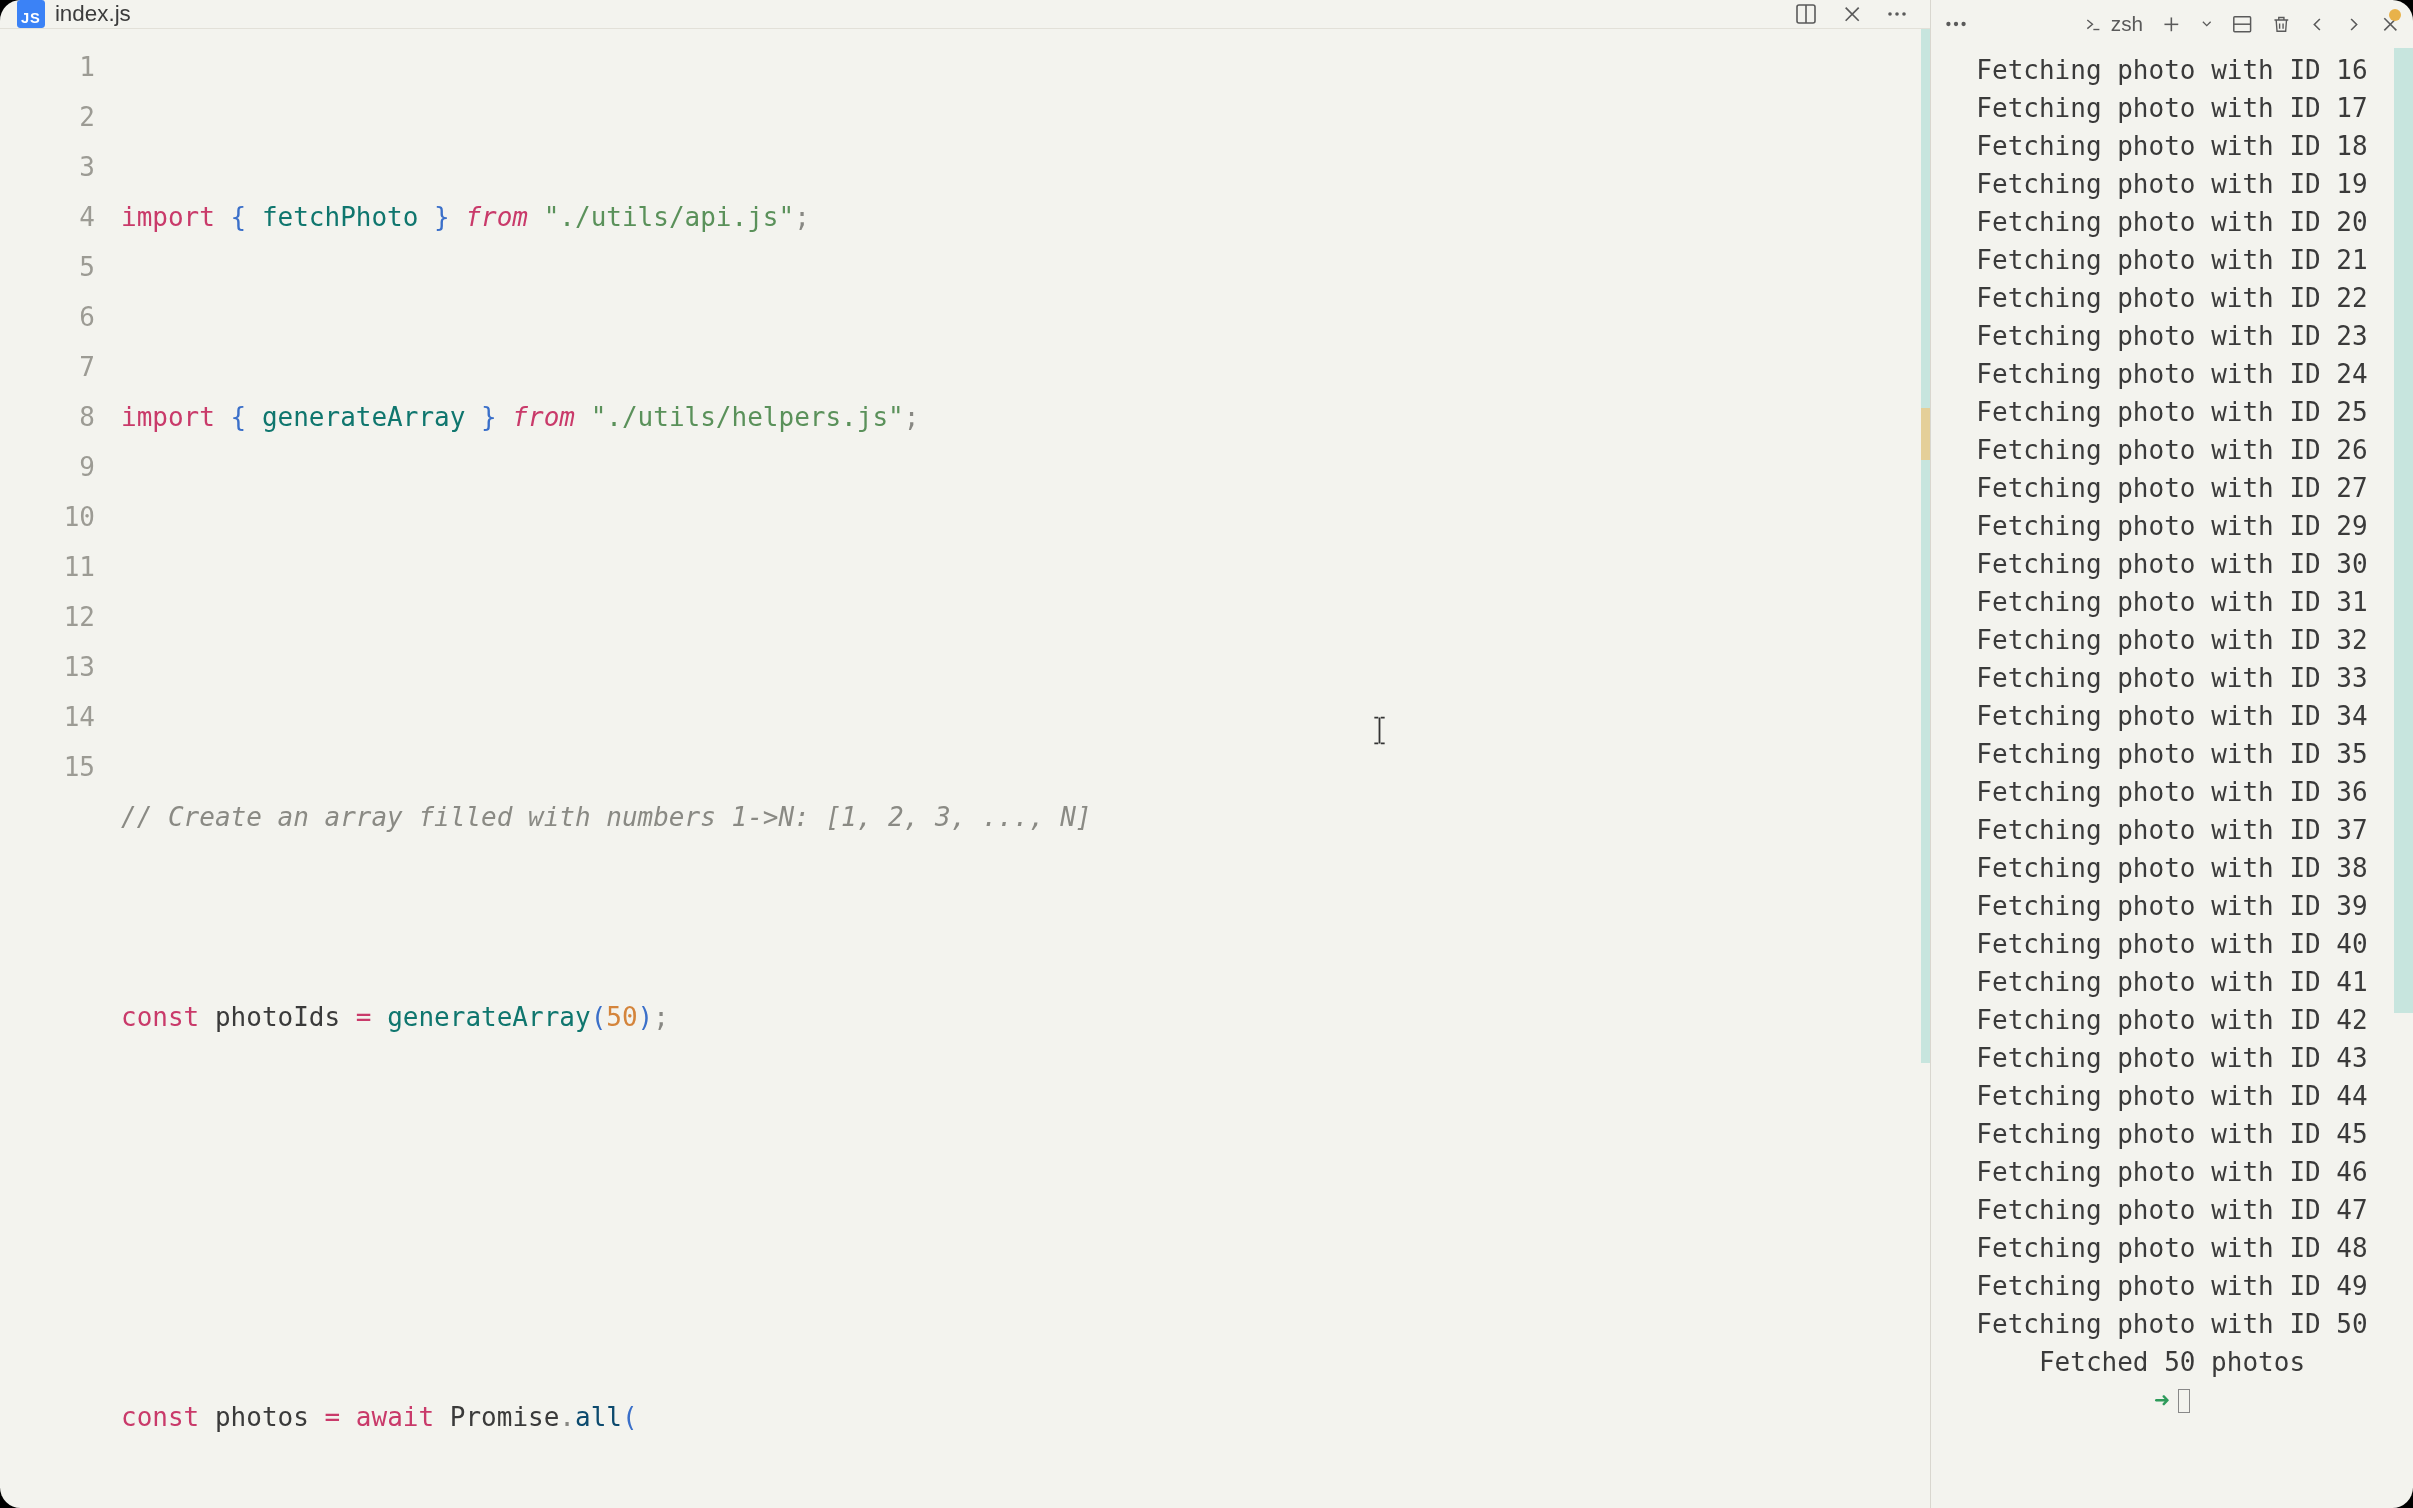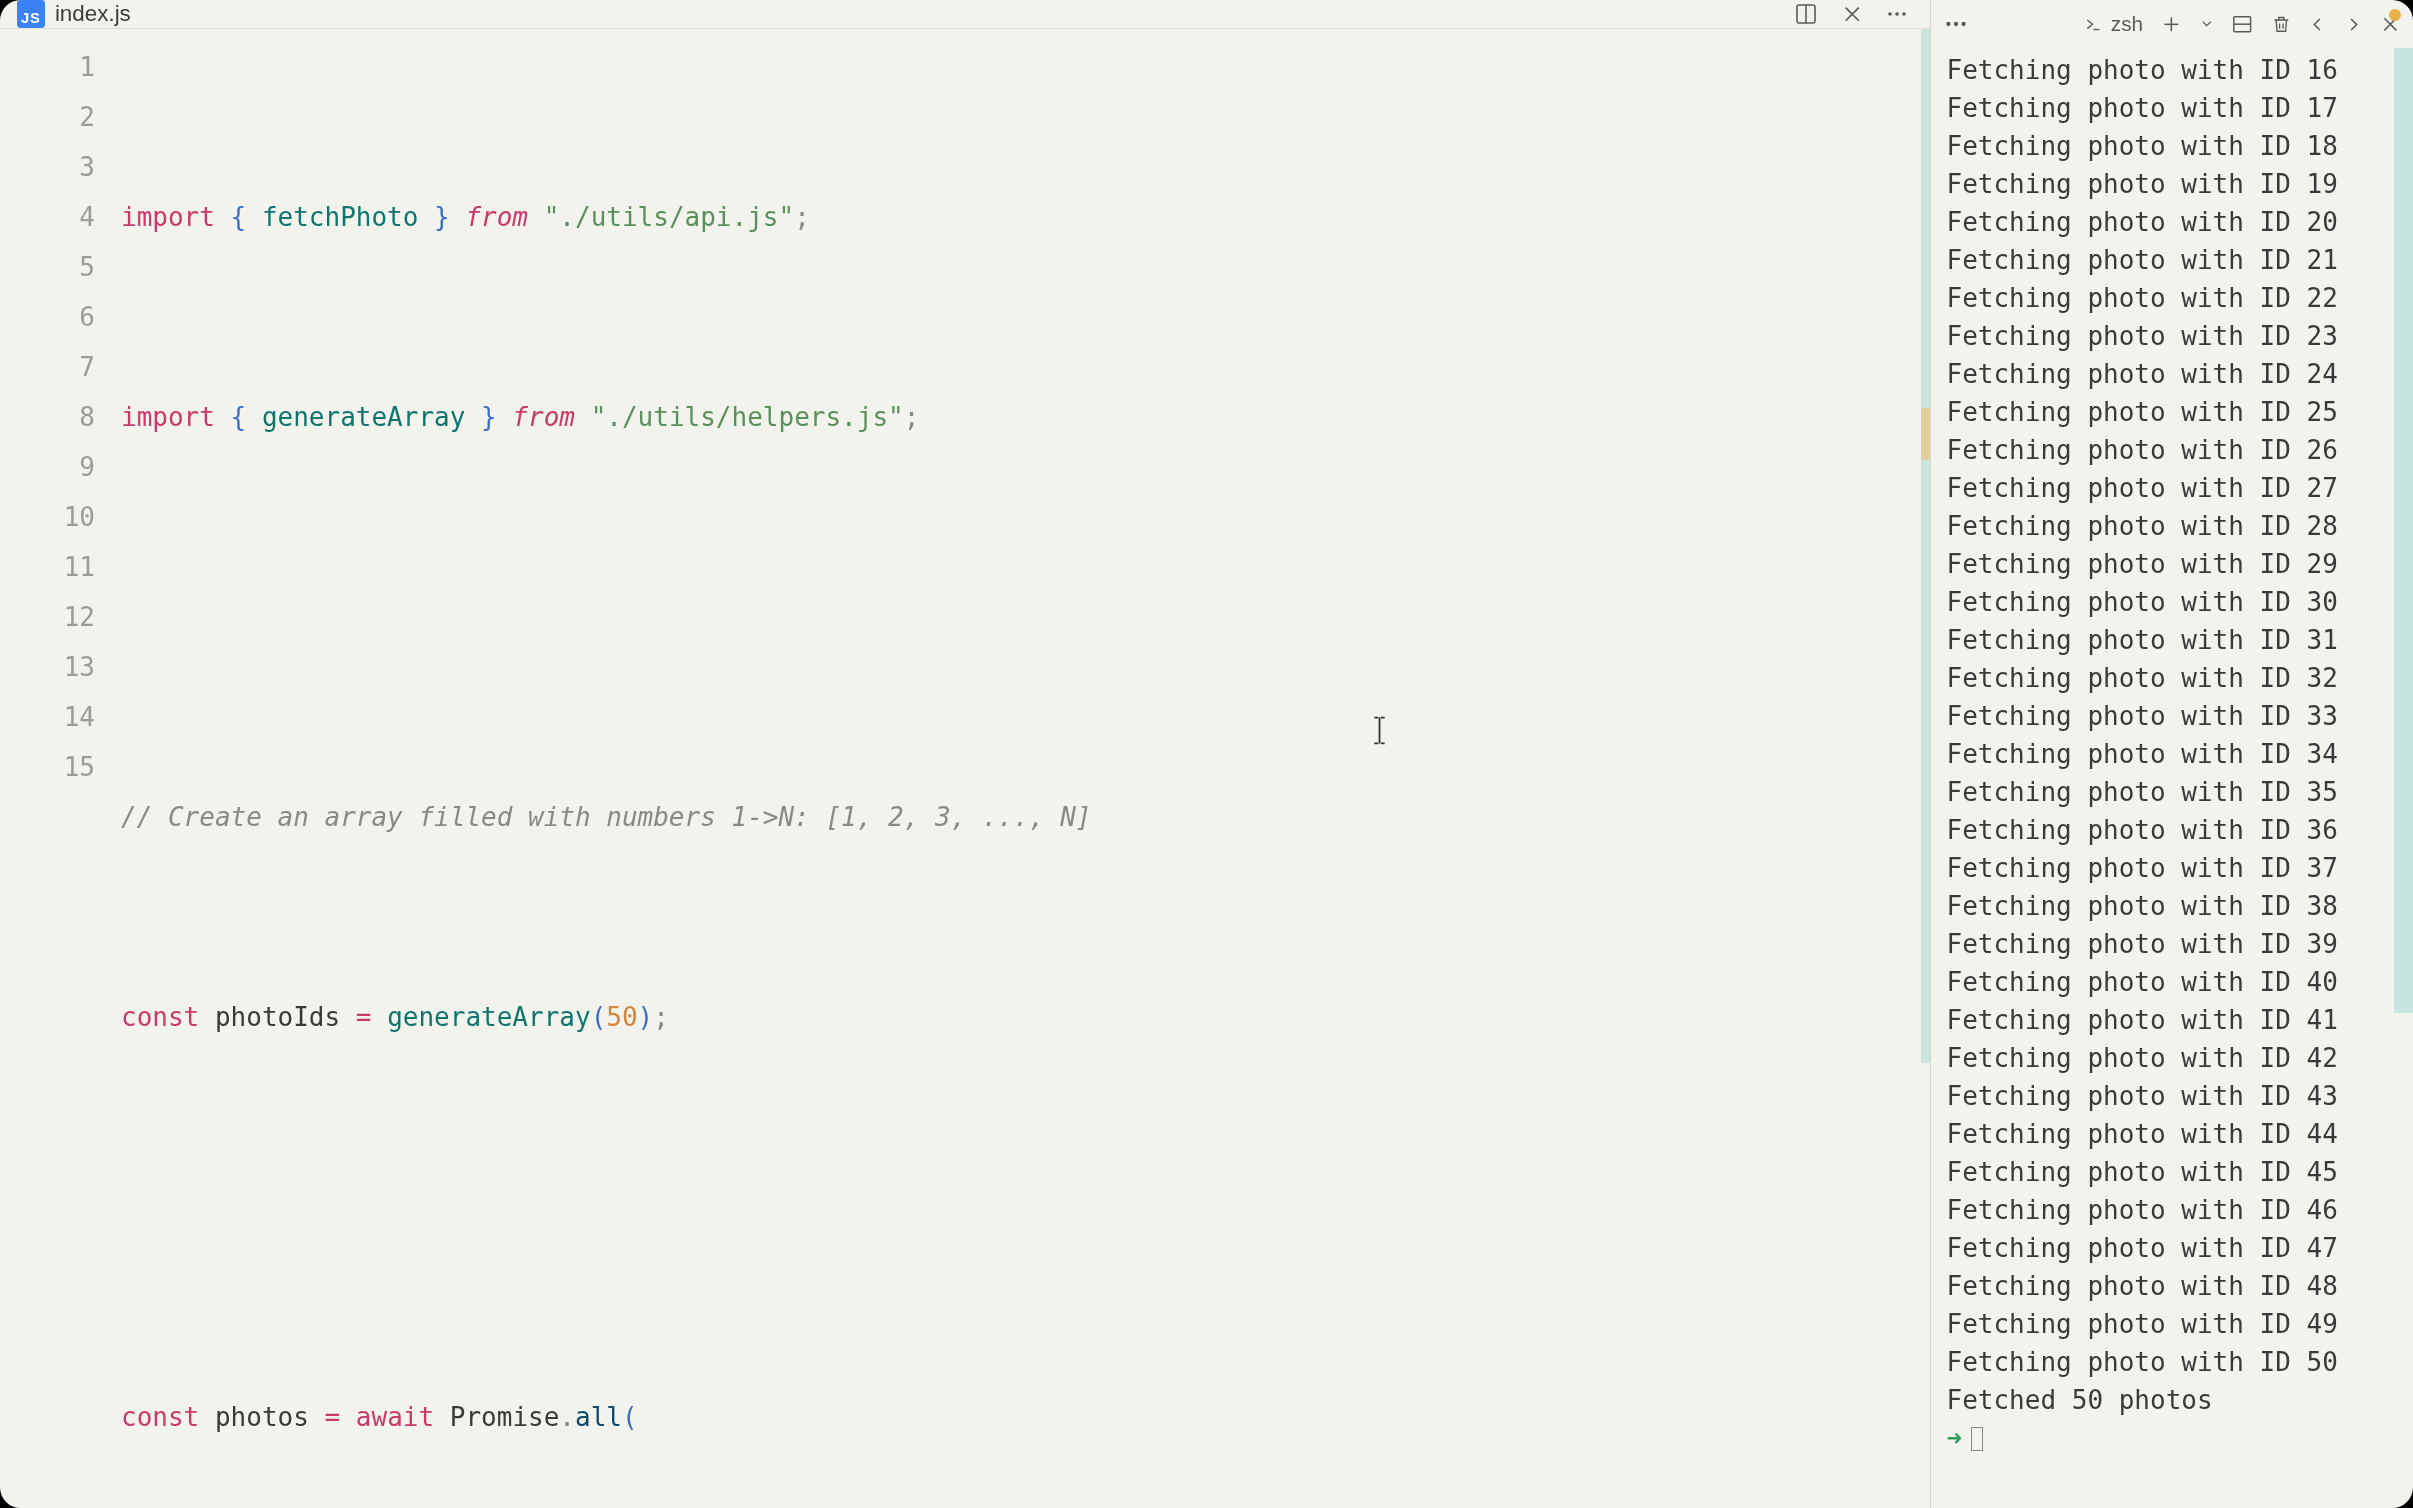--- a/index.html
+++ b/index.html
@@ -144,20 +144,21 @@
     border:0.9px solid transparent;
   }
   .term-body {
     flex: 1;
     padding: 3.4px 15.5px 0 15.5px;
     font-size: 26px;
     line-height: 38px;
     color: #3a3a3a;
     overflow: hidden;
     position: relative;
+    text-align: center;
   }
   .term-line { white-space: pre; }
   .prompt-arrow { color: #2e9b5b; font-weight: 700; }
   .prompt-box {
     display:inline-block;
     width: 12px; height: 24px;
     border: 1.7px solid #888;
     vertical-align: -3.4px;
     margin-left: 8.6px;
   }
@@ -335,21 +336,20 @@
           <div class="term-line">Fetching photo with ID 18</div>
           <div class="term-line">Fetching photo with ID 19</div>
           <div class="term-line">Fetching photo with ID 20</div>
           <div class="term-line">Fetching photo with ID 21</div>
           <div class="term-line">Fetching photo with ID 22</div>
           <div class="term-line">Fetching photo with ID 23</div>
           <div class="term-line">Fetching photo with ID 24</div>
           <div class="term-line">Fetching photo with ID 25</div>
           <div class="term-line">Fetching photo with ID 26</div>
           <div class="term-line">Fetching photo with ID 27</div>
-          <div class="term-line">Fetching photo with ID 28</div>
           <div class="term-line">Fetching photo with ID 29</div>
           <div class="term-line">Fetching photo with ID 30</div>
           <div class="term-line">Fetching photo with ID 31</div>
           <div class="term-line">Fetching photo with ID 32</div>
           <div class="term-line">Fetching photo with ID 33</div>
           <div class="term-line">Fetching photo with ID 34</div>
           <div class="term-line">Fetching photo with ID 35</div>
           <div class="term-line">Fetching photo with ID 36</div>
           <div class="term-line">Fetching photo with ID 37</div>
           <div class="term-line">Fetching photo with ID 38</div>

